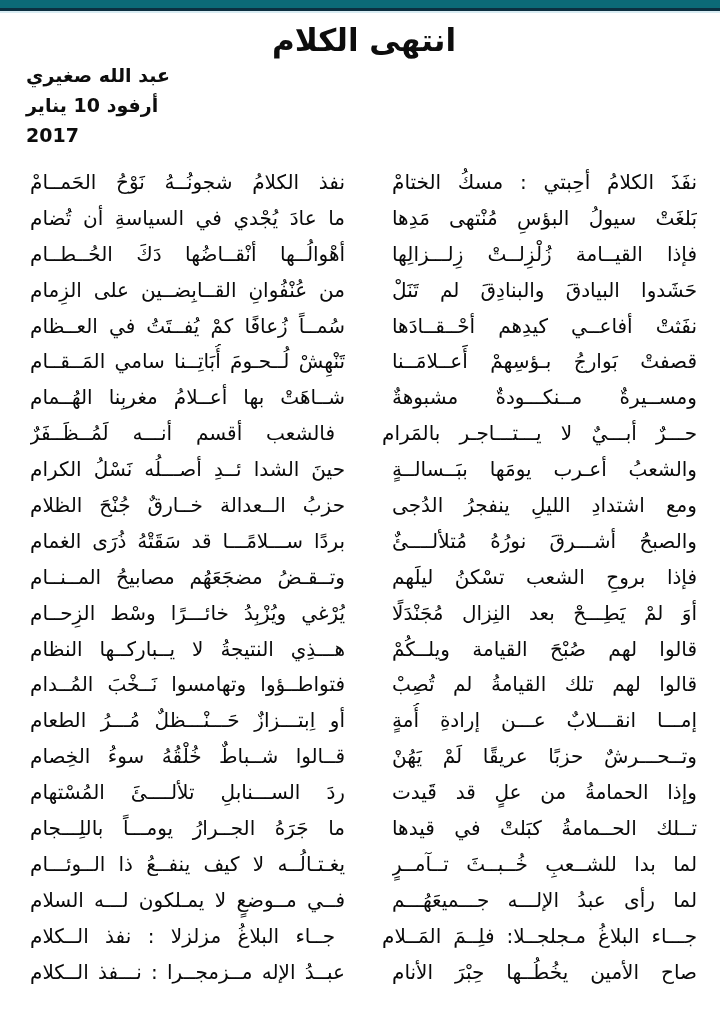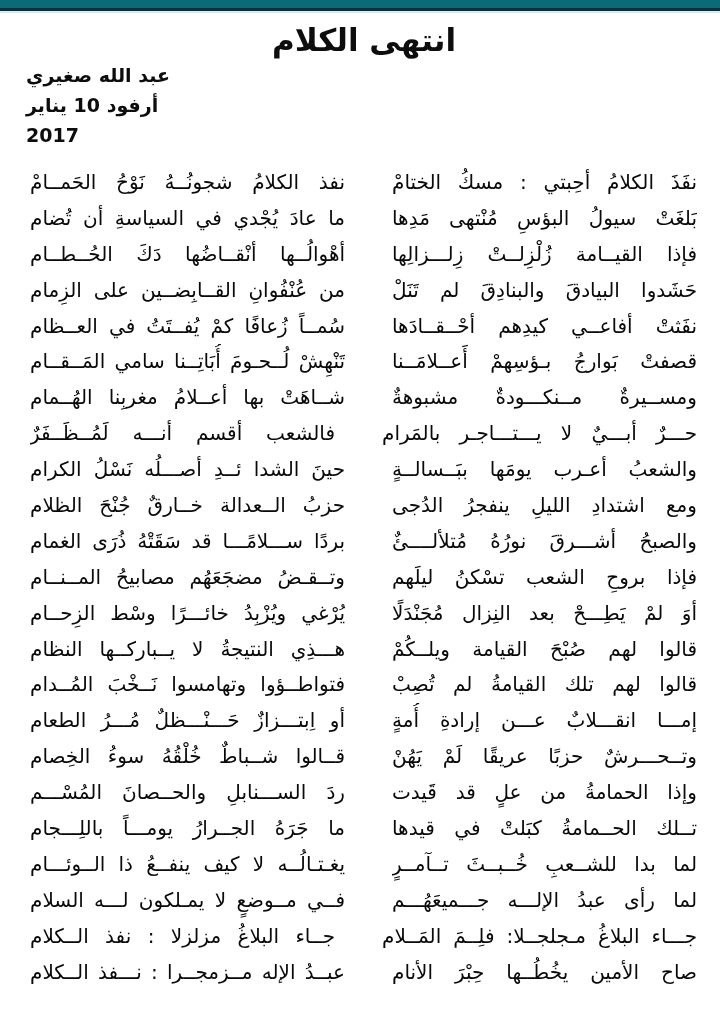--- a/index.html
+++ b/index.html
@@ -171,21 +171,21 @@
     <div class="hemistich second">أو اِبتـــزازٌ حَـــنْـــظلٌ مُـــرُ الطعام</div>
   </div>
 
   <div class="verse-row">
     <div class="hemistich first">وتــحـــرشٌ حزبًا عريقًا لَمْ يَهُنْ</div>
     <div class="hemistich second">قــالوا شــباطٌ خُلْقُهُ سوءُ الخِصام</div>
   </div>
 
   <div class="verse-row">
     <div class="hemistich first">وإذا الحمامةُ من علٍ قد قَيدت</div>
-    <div class="hemistich second">ردَ الســـنابلِ والحــصانَ المُسْـــم</div>
+    <div class="hemistich second">ردَ الســـنابلِ تلألــــئَ المُسْتهام</div>
   </div>
 
   <div class="verse-row">
     <div class="hemistich first">تــلك الحــمامةُ كبَلتْ في قيدها</div>
     <div class="hemistich second">ما جَرَهُ الجــرارُ يومـــاً باللِـــجام</div>
   </div>
 
   <div class="verse-row">
     <div class="hemistich first">لما بدا للشــعبِ خُــبــثَ تــآمــرٍ</div>
     <div class="hemistich second">يغـتـالُــه لا كيف ينفــعُ ذا الــوئـــام</div>

